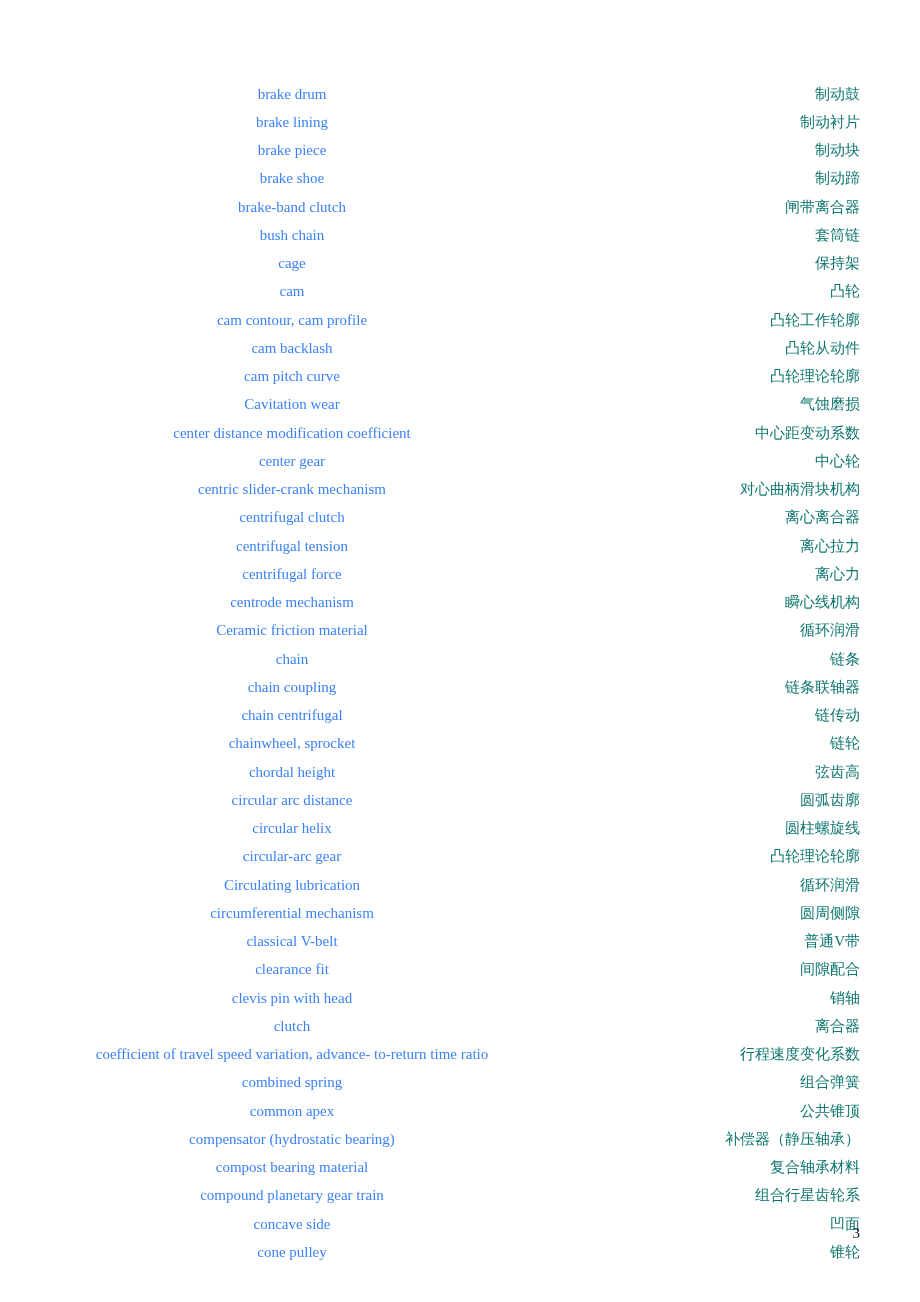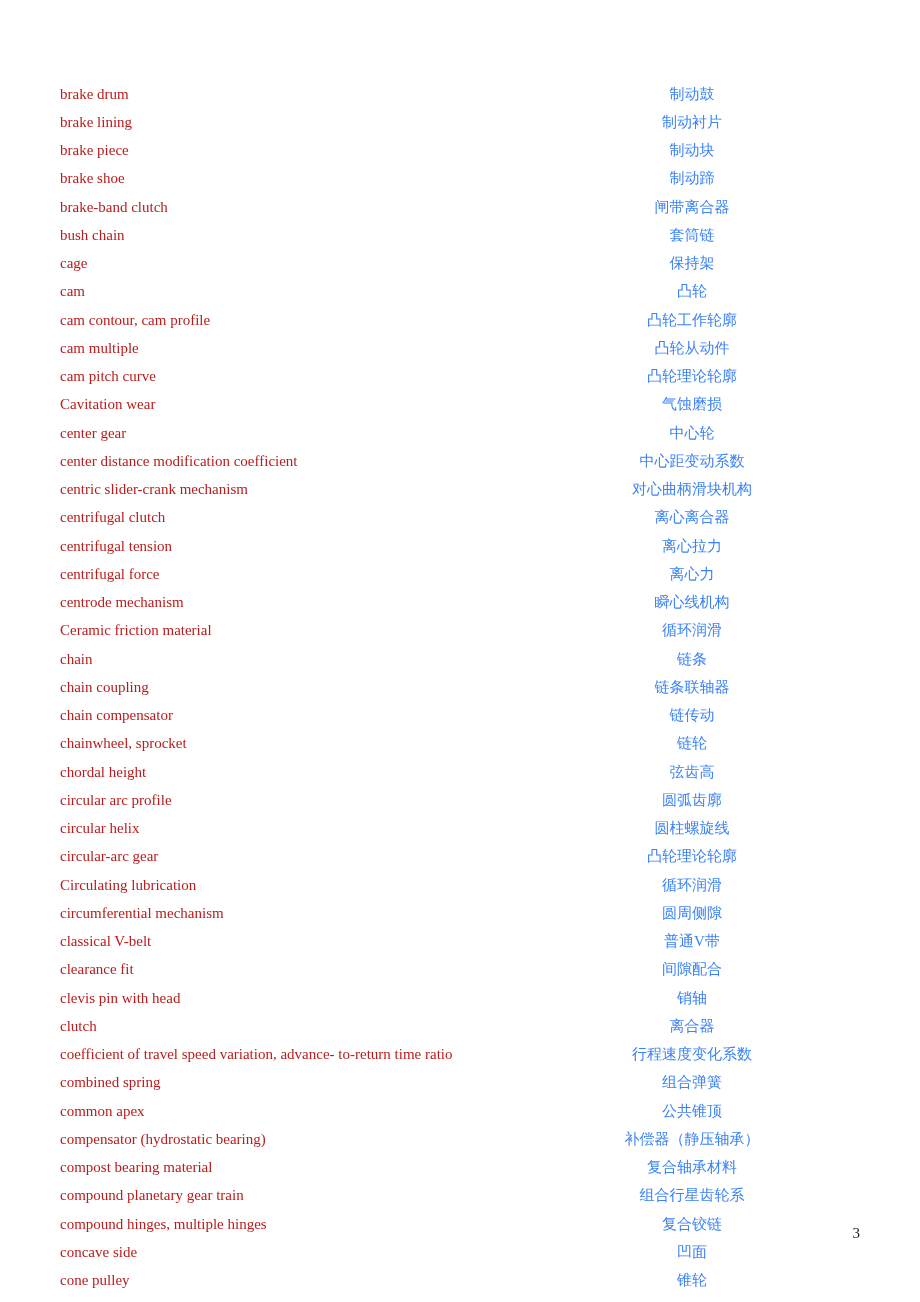--- a/index.html
+++ b/index.html
@@ -21,26 +21,27 @@
       border-collapse: collapse;
     }
     .dictionary-table tr td {
       padding: 2.5px 0;
       vertical-align: top;
       line-height: 1.55;
     }
     .col-en {
       width: 58%;
       padding-right: 20px;
-      color: #b91c1c;
+      color: #3b82f6;
+      text-align: center;
     }
     .col-zh {
       width: 42%;
-      text-align: center;
-      color: #3b82f6;
+      text-align: right;
+      color: #0f766e;
     }
     .page-number {
       position: fixed;
       bottom: 60px;
       right: 60px;
       font-size: 15px;
       color: #222;
     }
   </style>
 </head>
@@ -78,40 +79,40 @@
       </tr>
       <tr>
         <td class="col-en">cam</td>
         <td class="col-zh">凸轮</td>
       </tr>
       <tr>
         <td class="col-en">cam contour, cam profile</td>
         <td class="col-zh">凸轮工作轮廓</td>
       </tr>
       <tr>
-        <td class="col-en">cam multiple</td>
+        <td class="col-en">cam backlash</td>
         <td class="col-zh">凸轮从动件</td>
       </tr>
       <tr>
         <td class="col-en">cam pitch curve</td>
         <td class="col-zh">凸轮理论轮廓</td>
       </tr>
       <tr>
         <td class="col-en">Cavitation    wear</td>
         <td class="col-zh">气蚀磨损</td>
       </tr>
       <tr>
+        <td class="col-en">center    distance    modification    coefficient</td>
+        <td class="col-zh">中心距变动系数</td>
+      </tr>
+      <tr>
         <td class="col-en">center    gear</td>
         <td class="col-zh">中心轮</td>
       </tr>
       <tr>
-        <td class="col-en">center    distance    modification    coefficient</td>
-        <td class="col-zh">中心距变动系数</td>
-      </tr>
-      <tr>
         <td class="col-en">centric slider-crank mechanism</td>
         <td class="col-zh">对心曲柄滑块机构</td>
       </tr>
       <tr>
         <td class="col-en">centrifugal    clutch</td>
         <td class="col-zh">离心离合器</td>
       </tr>
       <tr>
         <td class="col-en">centrifugal    tension</td>
         <td class="col-zh">离心拉力</td>
@@ -130,33 +131,33 @@
       </tr>
       <tr>
         <td class="col-en">chain</td>
         <td class="col-zh">链条</td>
       </tr>
       <tr>
         <td class="col-en">chain    coupling</td>
         <td class="col-zh">链条联轴器</td>
       </tr>
       <tr>
-        <td class="col-en">chain    compensator</td>
+        <td class="col-en">chain    centrifugal</td>
         <td class="col-zh">链传动</td>
       </tr>
       <tr>
         <td class="col-en">chainwheel,    sprocket</td>
         <td class="col-zh">链轮</td>
       </tr>
       <tr>
         <td class="col-en">chordal    height</td>
         <td class="col-zh">弦齿高</td>
       </tr>
       <tr>
-        <td class="col-en">circular    arc    profile</td>
+        <td class="col-en">circular    arc    distance</td>
         <td class="col-zh">圆弧齿廓</td>
       </tr>
       <tr>
         <td class="col-en">circular    helix</td>
         <td class="col-zh">圆柱螺旋线</td>
       </tr>
       <tr>
         <td class="col-en">circular-arc    gear</td>
         <td class="col-zh">凸轮理论轮廓</td>
       </tr>
@@ -200,24 +201,20 @@
         <td class="col-en">compensator    (hydrostatic    bearing)</td>
         <td class="col-zh">补偿器（静压轴承）</td>
       </tr>
       <tr>
         <td class="col-en">compost    bearing    material</td>
         <td class="col-zh">复合轴承材料</td>
       </tr>
       <tr>
         <td class="col-en">compound    planetary    gear    train</td>
         <td class="col-zh">组合行星齿轮系</td>
-      </tr>
-      <tr>
-        <td class="col-en">compound hinges, multiple hinges</td>
-        <td class="col-zh">复合铰链</td>
       </tr>
       <tr>
         <td class="col-en">concave    side</td>
         <td class="col-zh">凹面</td>
       </tr>
       <tr>
         <td class="col-en">cone    pulley</td>
         <td class="col-zh">锥轮</td>
       </tr>
     </tbody>

